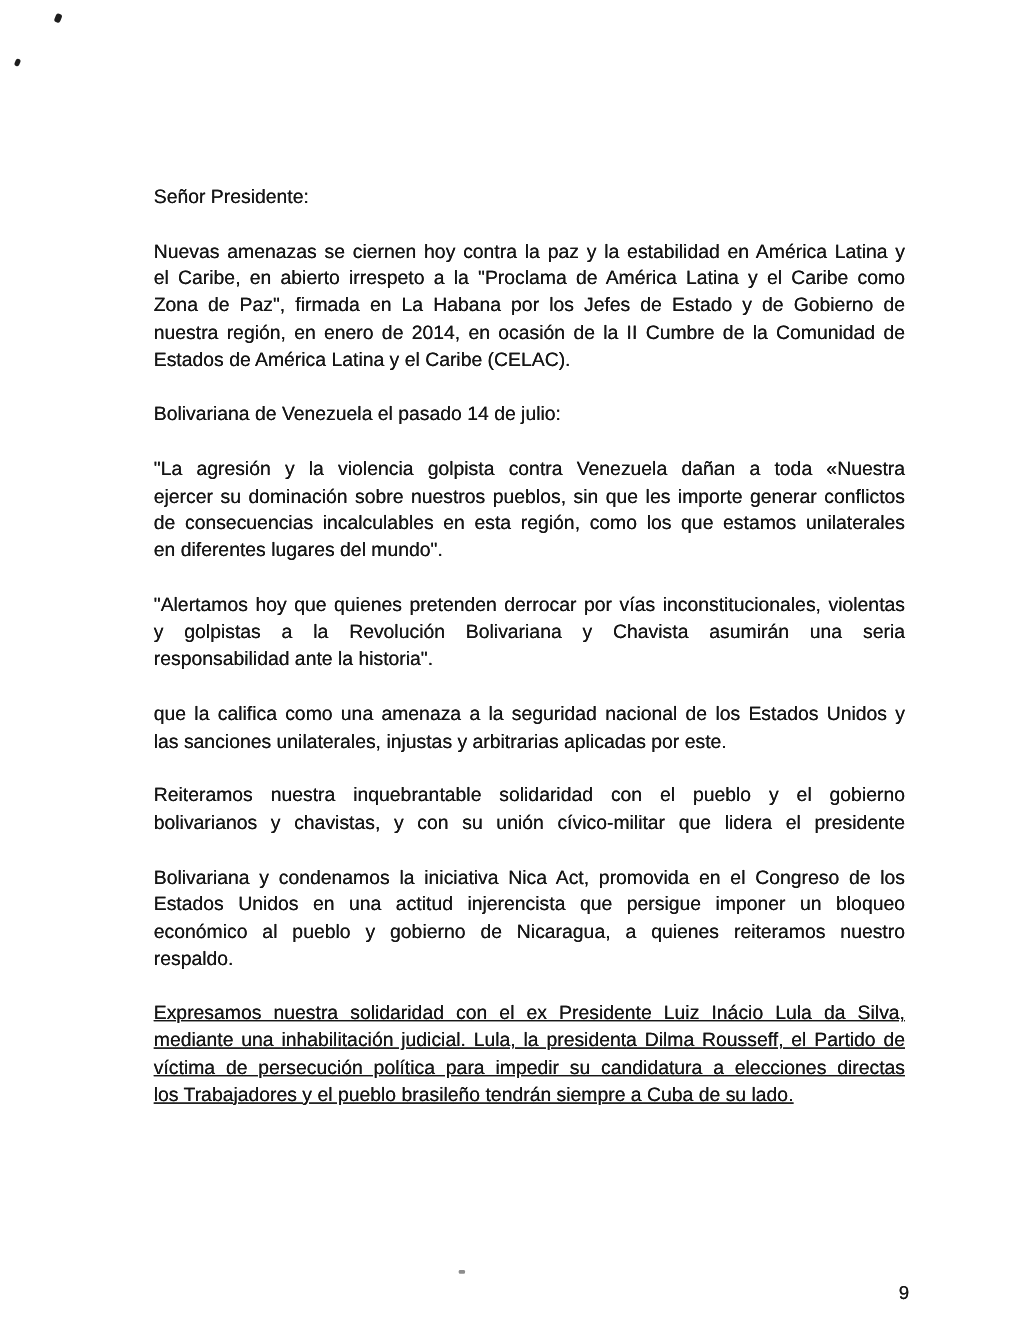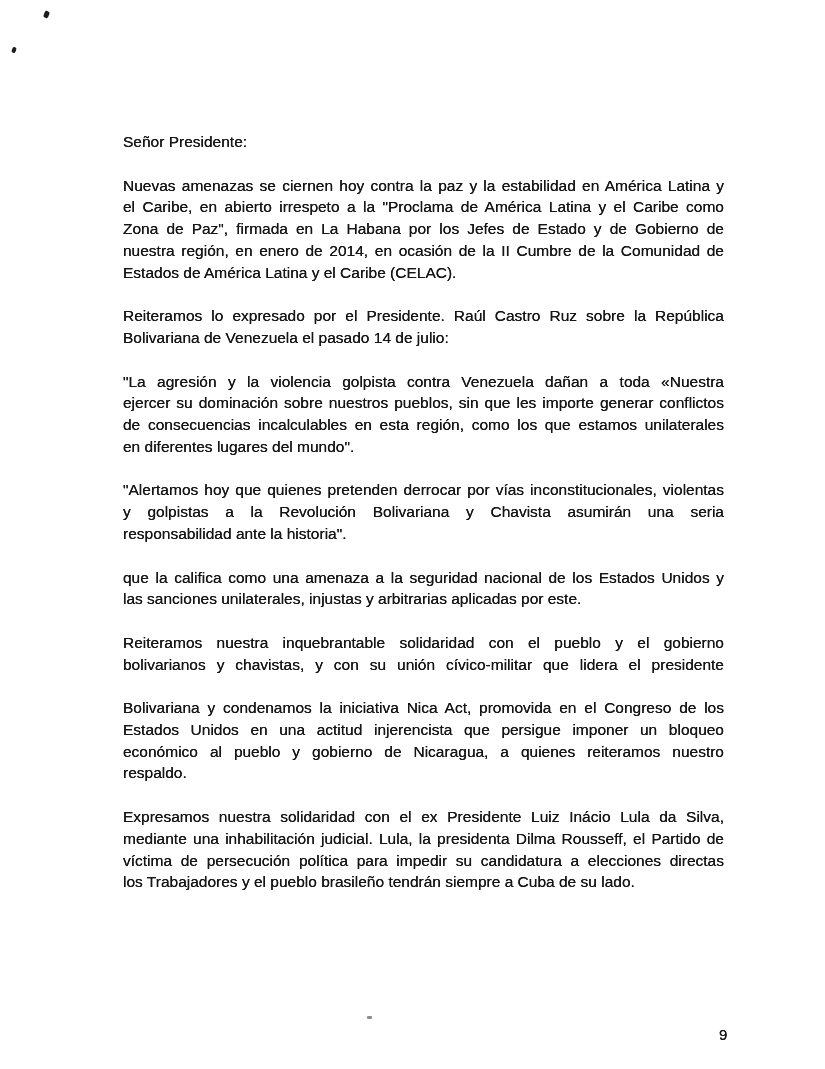--- a/index.html
+++ b/index.html
@@ -21,28 +21,29 @@
     left: 123px;
     top: 131px;
     width: 601px;
     font-size: 15.5px;
     line-height: 21.7px;
     font-weight: 400;
     
     text-shadow: 0 0 0.35px currentColor;
   }
   .salutation {
-    margin: 0 0 22px 0;
+    margin: 16px 0 22px 0;
     text-align: left;
   }
   .para {
     margin: 0 0 22px 0;
   }
   .para:last-child {
     margin-bottom: 0;
+    text-decoration: underline;
   }
   .line {
     text-align: justify;
     text-align-last: justify;
   }
   .line.last {
     text-align-last: left;
   }
   .page-number {
     position: absolute;
@@ -95,21 +96,20 @@
     <div class="salutation">Señor Presidente:</div>
     <div id="paragraphs">
         <div class="para">
           <div class="line">Nuevas amenazas se ciernen hoy contra la paz y la estabilidad en América Latina y</div>
           <div class="line">el Caribe, en abierto irrespeto a la "Proclama de América Latina y el Caribe como</div>
           <div class="line">Zona de Paz", firmada en La Habana por los Jefes de Estado y de Gobierno de</div>
           <div class="line">nuestra región, en enero de 2014, en ocasión de la II Cumbre de la Comunidad de</div>
           <div class="line last">Estados de América Latina y el Caribe (CELAC).</div>
         </div>
         <div class="para">
-          <div class="line">Reiteramos lo expresado por el Presidente. Raúl Castro Ruz sobre la República</div>
           <div class="line last">Bolivariana de Venezuela el pasado 14 de julio:</div>
         </div>
         <div class="para">
           <div class="line">"La agresión y la violencia golpista contra Venezuela dañan a toda «Nuestra</div>
           <div class="line">ejercer su dominación sobre nuestros pueblos, sin que les importe generar conflictos</div>
           <div class="line">de consecuencias incalculables en esta región, como los que estamos unilaterales</div>
           <div class="line last">en diferentes lugares del mundo".</div>
         </div>
         <div class="para">
           <div class="line">"Alertamos hoy que quienes pretenden derrocar por vías inconstitucionales, violentas</div>

